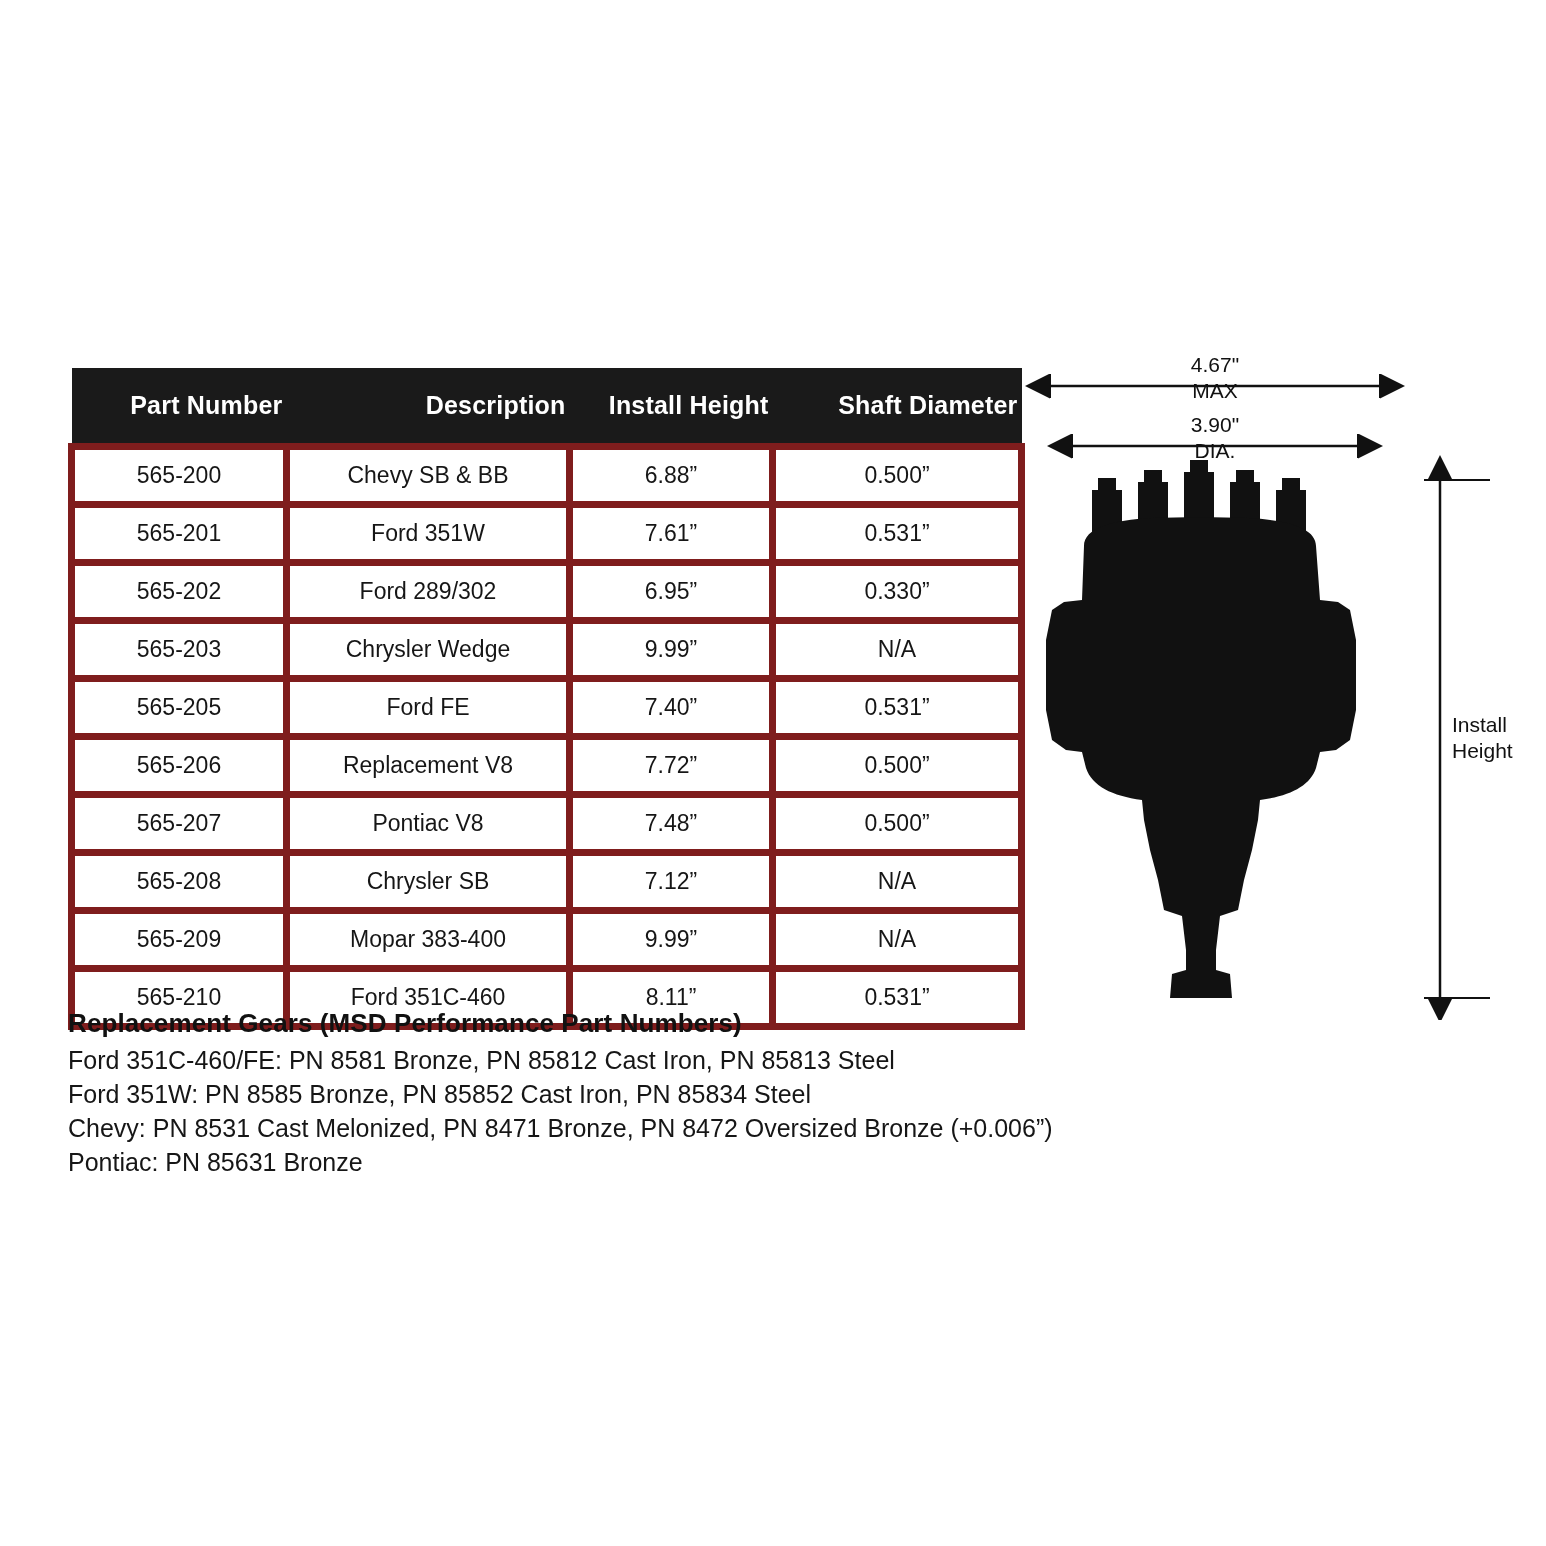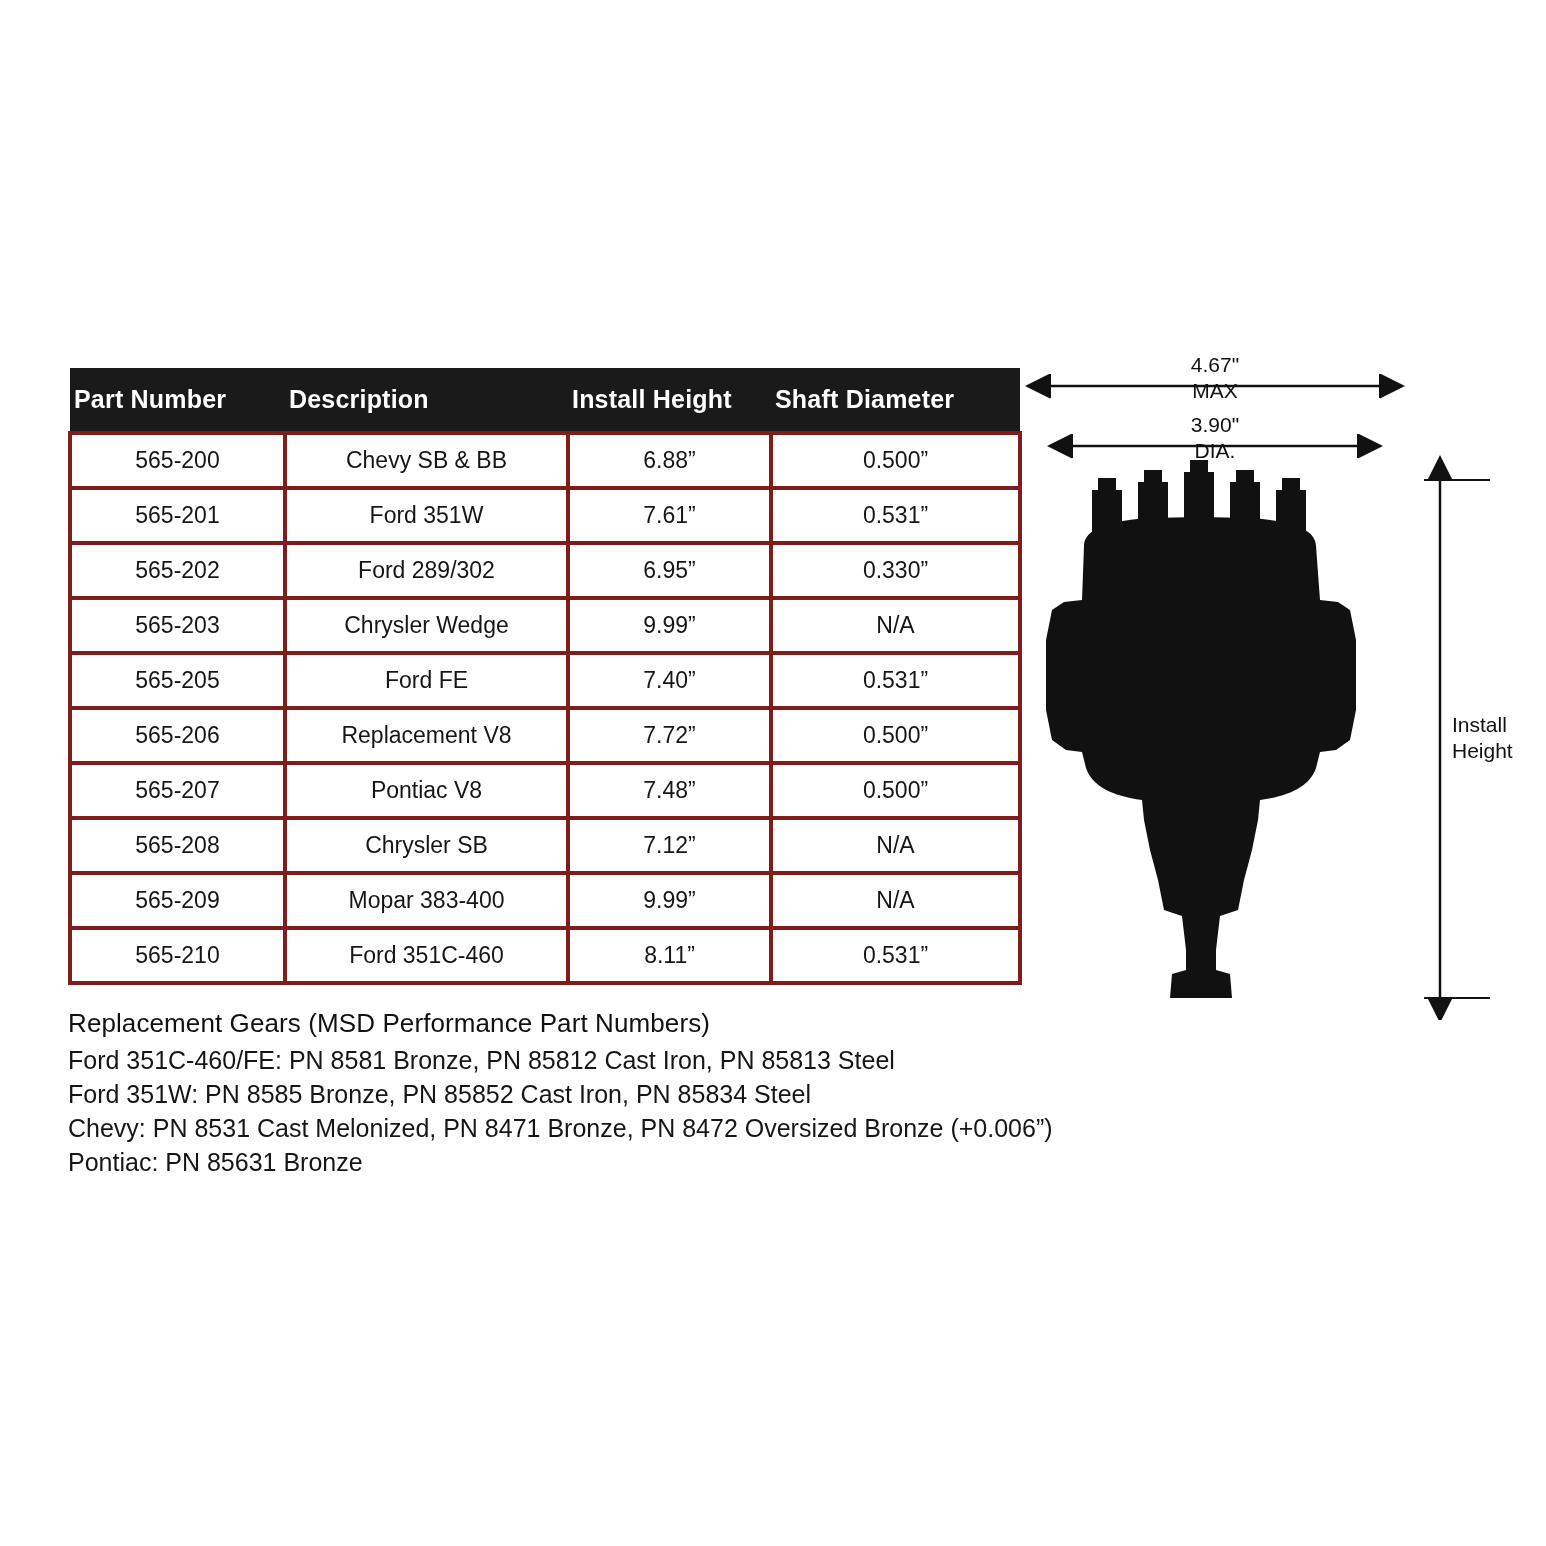--- a/index.html
+++ b/index.html
@@ -23,47 +23,47 @@
     top: 368px;
     width: 950px;
     border-collapse: collapse;
     table-layout: fixed;
   }
   #spec-table th {
     background: #1a1a1a;
     color: #ffffff;
     font-size: 25px;
     font-weight: bold;
-    padding: 17px 4px;
-    text-align: left;
+    padding: 23px 4px;
+    text-align: right;
     letter-spacing: 0.2px;
   }
   #spec-table td {
-    border: 4px solid #7f1d1d;
+    border: 7px solid #7f1d1d;
     font-size: 23px;
     padding: 12px 4px;
     text-align: center;
     color: #161616;
     background: #ffffff;
   }
   #spec-table col.c1 { width: 215px; }
   #spec-table col.c2 { width: 283px; }
   #spec-table col.c3 { width: 203px; }
   #spec-table col.c4 { width: 249px; }
 
   
   #notes {
     position: absolute;
     left: 68px;
     top: 1008px;
     width: 1150px;
   }
   #notes .notes-title {
     font-size: 26px;
-    font-weight: normal;
+    font-weight: bold;
     color: #111111;
     margin-bottom: 4px;
     letter-spacing: 0.1px;
   }
   #notes .note-line {
     font-size: 25px;
     color: #161616;
     line-height: 1.36;
     white-space: nowrap;
   }

